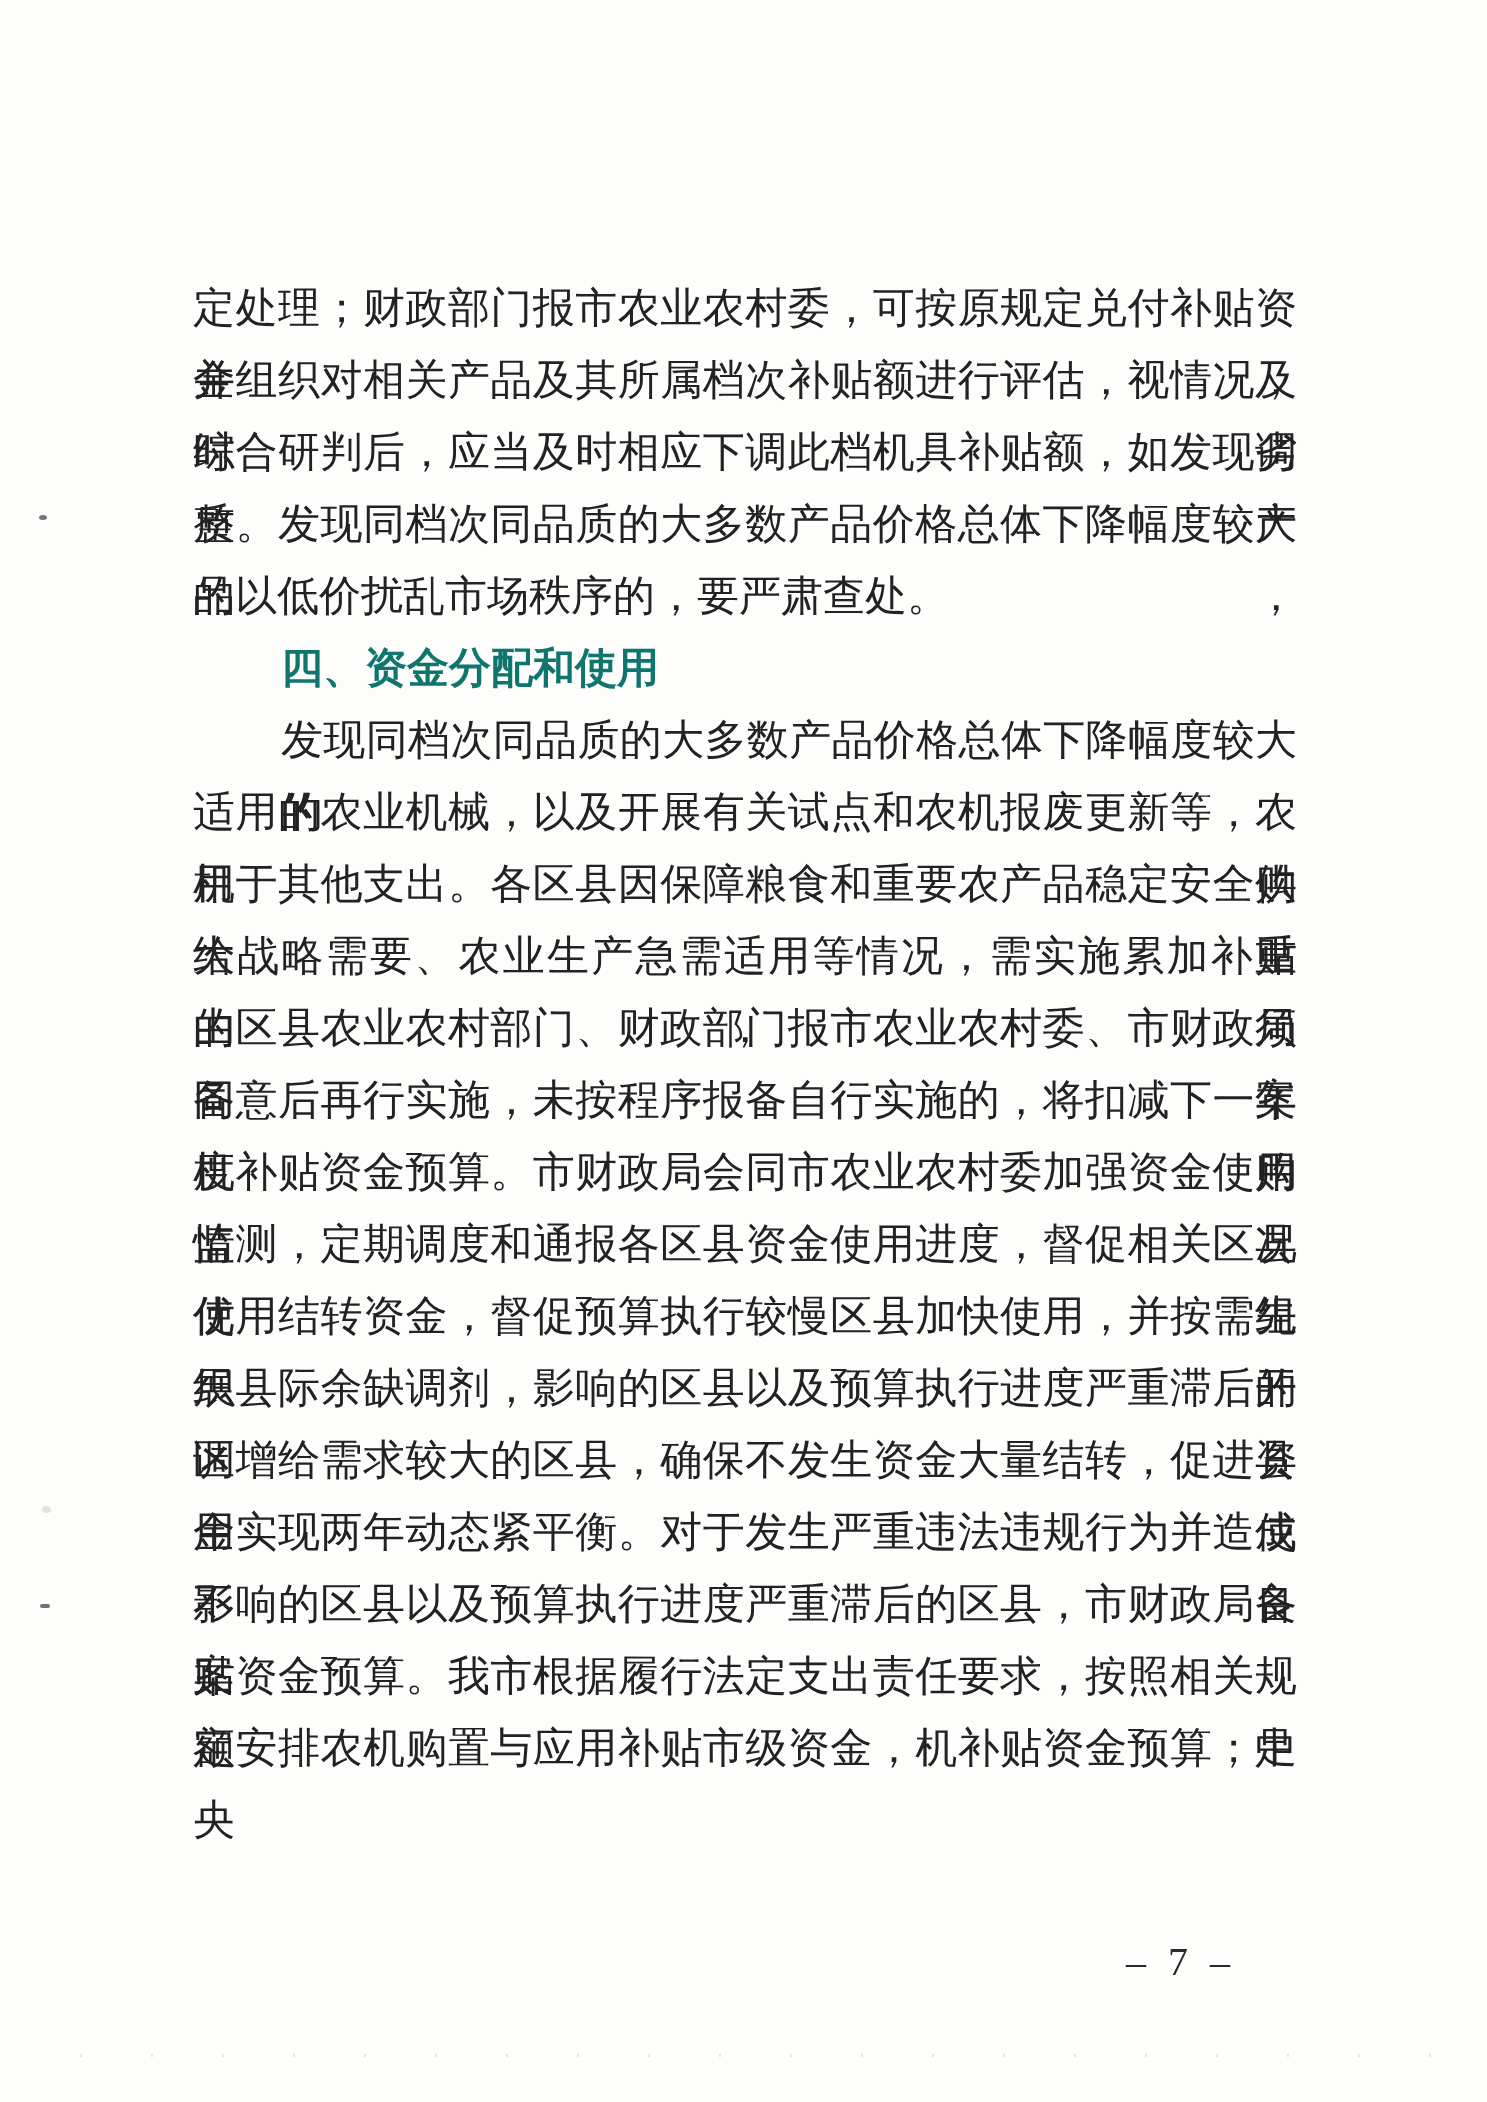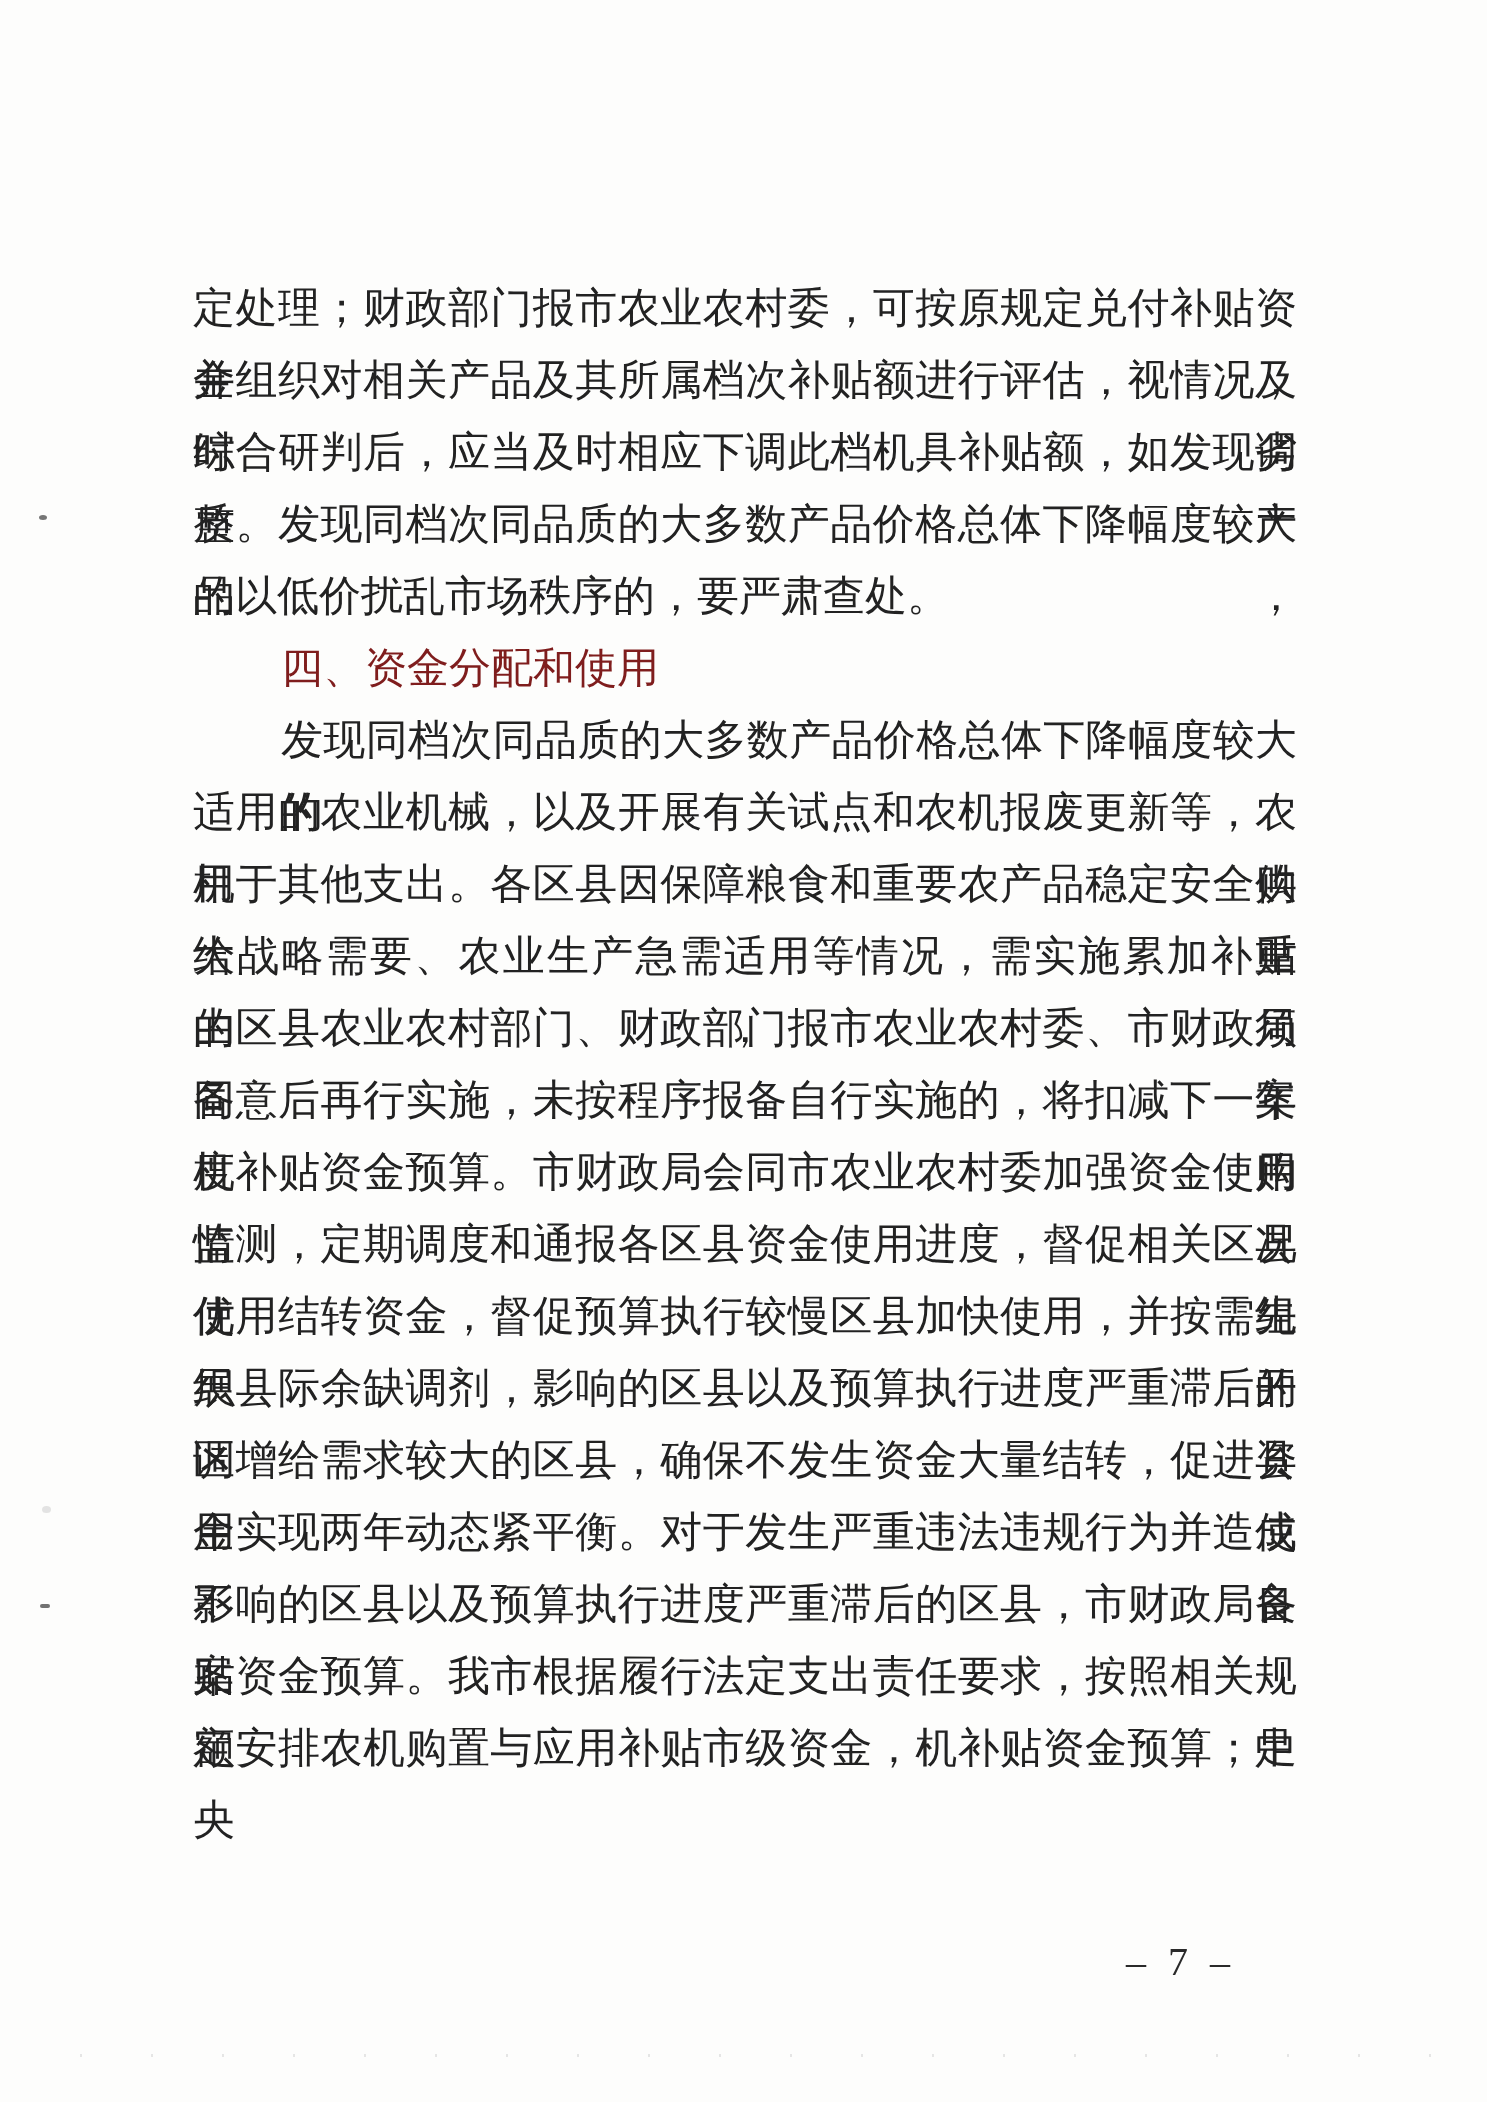--- a/index.html
+++ b/index.html
@@ -38,22 +38,22 @@
   .line.j {
     white-space: normal;
     text-align: justify;
     text-align-last: justify;
     text-justify: inter-character;
   }
   .line.indent {
     padding-left: 88px;
   }
   .heading {
-    font-weight: 400;
-    color: #7f1d1d;
+    font-weight: 700;
+    color: #0f766e;
     font-family: "Liberation Sans", "DejaVu Sans", sans-serif;
   }
   .footer-pageno {
     position: absolute;
     left: 1126px;
     top: 1938px;
     font-size: 40px;
     line-height: 48px;
     color: #2a2a2a;
     letter-spacing: 6px;

